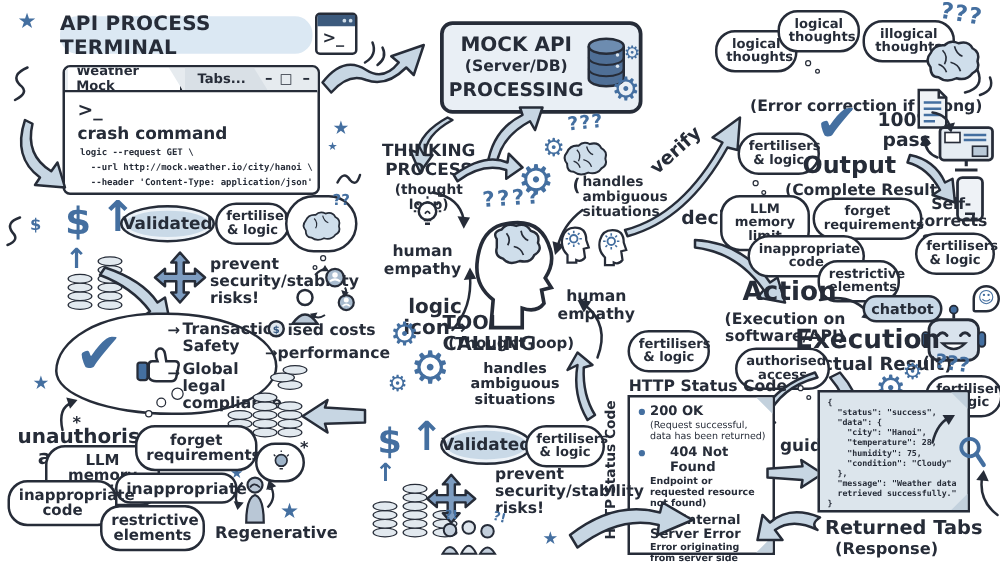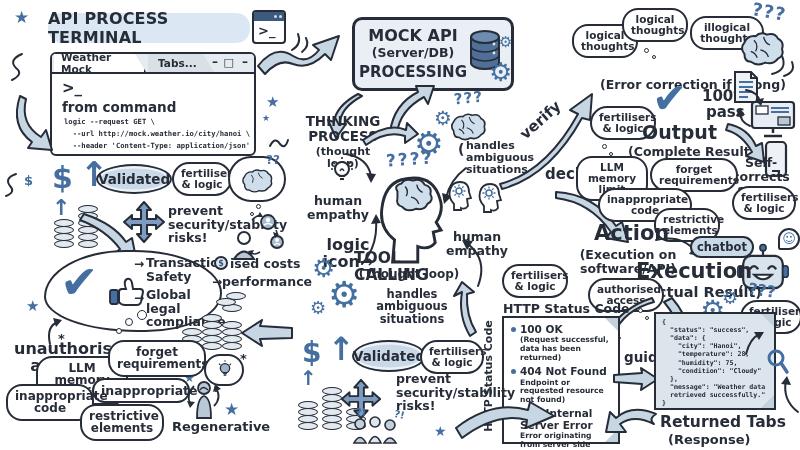--- a/index.html
+++ b/index.html
@@ -78,21 +78,21 @@
                   display:flex;align-items:center;padding-left:7px;
                   clip-path:polygon(0 0,calc(100% - 11px) 0,100% 100%,0 100%);border-right:2px solid var(--ink)">Weather Mock</div>
       <div class="abs" style="left:96px;top:0;width:66px;height:18px;background:#d9e0e6;font-weight:800;font-size:10.5px;
                   display:flex;align-items:center;padding-left:10px;
                   clip-path:polygon(0 0,calc(100% - 11px) 0,100% 100%,0 100%)">Tabs...</div>
       <div class="t" style="right:36px;top:2px;font-size:12px">–</div>
       <div class="t" style="right:20px;top:3px;font-size:11px">□</div>
       <div class="t" style="right:6px;top:2px;font-size:12px">–</div>
     </div>
     <div class="t" style="left:10px;top:26px;font-size:15px;font-weight:800">&gt;_</div>
-    <div class="t" style="left:10px;top:46px;font-size:13.5px;font-weight:800">from command</div>
+    <div class="t" style="left:10px;top:46px;font-size:13.5px;font-weight:800">crash command</div>
     <div class="t mono pre" style="left:12px;top:64px;font-size:7.2px">logic --request GET \</div>
     <div class="t mono pre" style="left:12px;top:76px;font-size:7.2px">  --url http://mock.weather.io/city/hanoi \</div>
     <div class="t mono pre" style="left:12px;top:88px;font-size:7.2px">  --header 'Content-Type: application/json'</div>
   </div>
 
   <svg style="left:6px;top:90px" width="52" height="66">
       <path class="arr" d="M14,6 Q4,36 26,52 L22,58 L46,60 L40,40 L35,47 Q14,34 20,9 Z"></path>
     </svg>
 
   <svg style="left:255px;top:26px" width="95" height="52">
@@ -296,24 +296,24 @@
     </svg>
 
   <div class="t" style="left:503px;top:302px;font-size:12.5px;font-weight:800">HTTP Status Code</div>
   <div class="t" style="left:426px;top:370px;width:126px;font-size:11px;font-weight:800;text-align:center;transform:rotate(-90deg)">HTTP Status Code</div>
   <div class="abs" style="left:502px;top:316px;width:118px;height:128px;background:#fff;border:2.5px solid var(--ink)">
     <div class="fold-tr"></div>
       <div class="fold-br"></div>
     <div class="abs" style="left:7px;top:6px;right:5px">
       <div style="display:flex;gap:4px">
           <span style="width:5px;height:5px;background:var(--steel);border-radius:50%;margin-top:3px;flex:none"></span>
-        <span class="t" style="position:static;font-size:10.5px;font-weight:800">100 OK</span>
+        <span class="t" style="position:static;font-size:10.5px;font-weight:800">200 OK</span>
         </div>
-      <div style="margin:1px 0 3px 9px;font-size:7.6px;font-weight:700;line-height:1.18">(Request successful, data has been returned)</div>
-      <div style="display:flex;gap:4px">
+      <div style="margin:1px 0 3px 9px;font-size:7.6px;font-weight:400;line-height:1.18">(Request successful, data has been returned)</div>
+      <div style="display:flex;gap:20px">
           <span style="width:5px;height:5px;background:var(--steel);border-radius:50%;margin-top:3px;flex:none"></span>
         <span class="t" style="position:static;font-size:10.5px;font-weight:800">404 Not Found</span>
         </div>
       <div style="margin:1px 0 3px 9px;font-size:7.6px;font-weight:700;line-height:1.18">Endpoint or requested resource not found)</div>
       <div style="display:flex;gap:4px">
           <span style="width:5px;height:5px;background:var(--steel);border-radius:50%;margin-top:3px;flex:none"></span>
         <span class="t" style="position:static;font-size:10.5px;font-weight:800">500 Internal Server Error</span>
         </div>
       <div style="margin:1px 0 0 9px;font-size:7.6px;font-weight:700;line-height:1.18">Error originating from server side (Server crash or logic code error)</div>
     </div>

